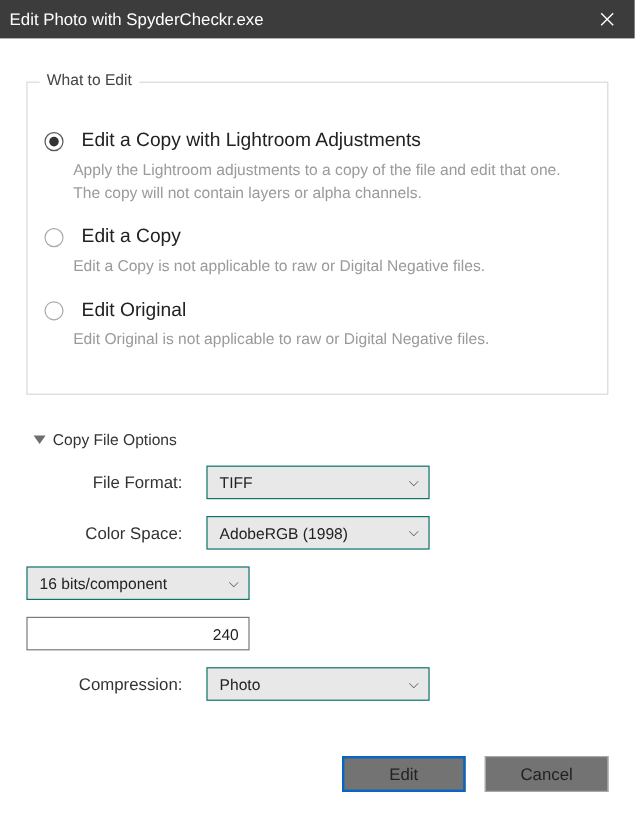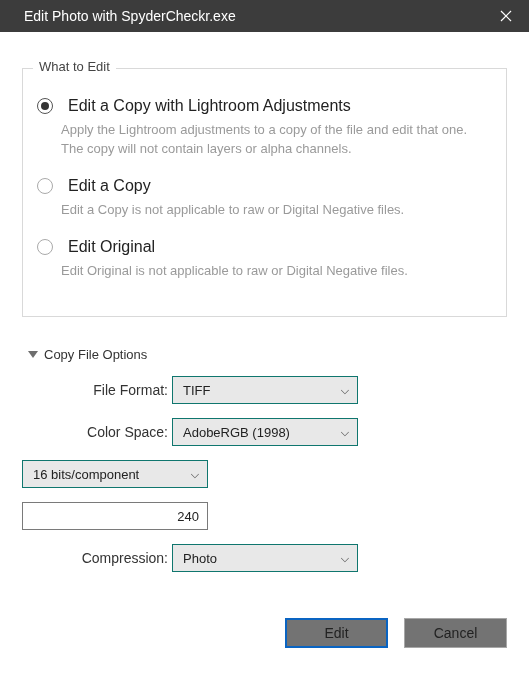--- a/index.html
+++ b/index.html
@@ -11,35 +11,35 @@
   height: 700px;
   overflow: hidden;
 }
 .titlebar {
   background: #3c3c3c;
   color: #fff;
   height: 32px;
   display: flex;
   align-items: center;
   justify-content: space-between;
-  padding-left: 24px;
+  padding-left: 8px;
 }
 .titlebar-title { font-size: 14px; }
 .close-btn {
   width: 46px; height: 32px;
   display: flex; align-items: center; justify-content: center;
   cursor: pointer;
 }
 .close-btn svg { width: 12px; height: 12px; }
 .content {
   padding: 20px 22px 0 22px;
 }
 .fieldset {
   border: 1px solid #d9d9d9;
-  padding: 10px 14px 22px 14px;
+  padding: 22px 14px 22px 14px;
   position: relative;
   margin-top: 16px;
 }
 .fieldset-legend {
   position: absolute;
   top: -10px;
   left: 10px;
   background: #fff;
   padding: 0 6px;
   color: #444;
@@ -86,21 +86,21 @@
   border-top: 7px solid #6e6e6e;
 }
 .form-row {
   display: flex;
   align-items: center;
   margin-bottom: 14px;
 }
 .form-label {
   width: 150px;
   text-align: right;
-  padding-right: 4px;
+  padding-right: 20px;
   color: #333;
   font-size: 14px;
 }
 .select {
   width: 186px;
   height: 28px;
   border: 1px solid #0f766e;
   background: #e8e8e8;
   display: flex;
   align-items: center;

